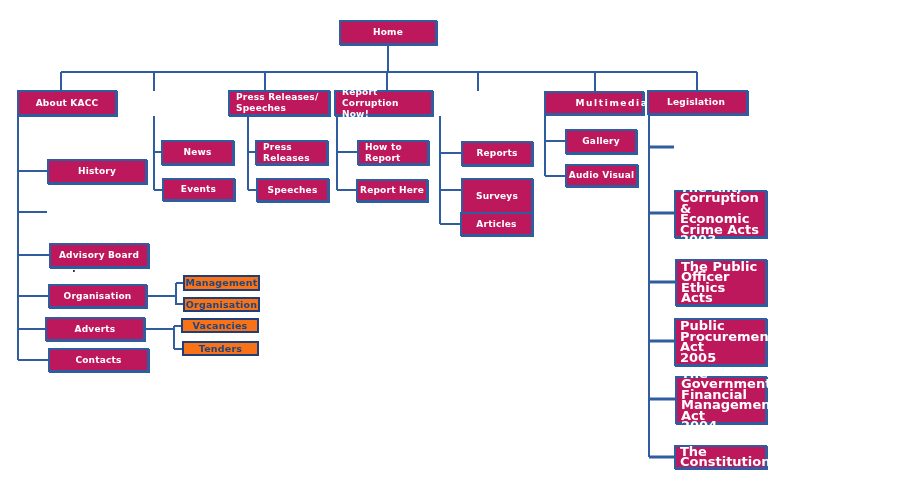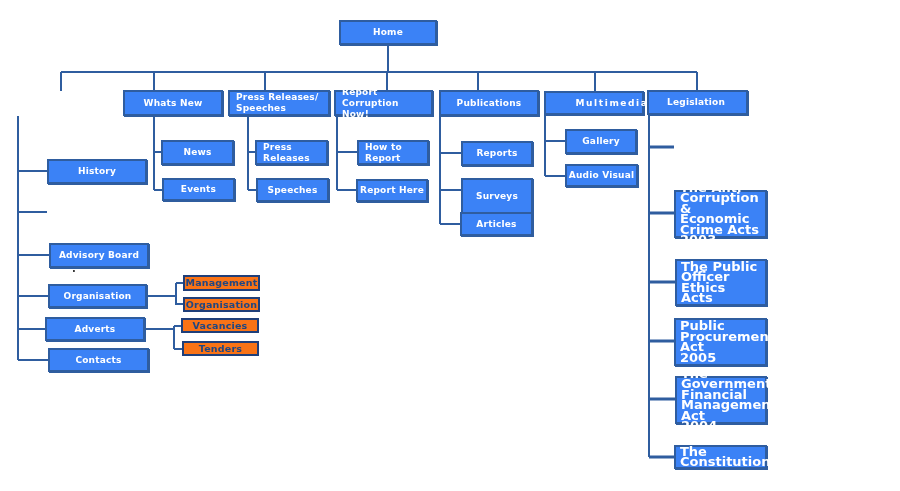--- a/index.html
+++ b/index.html
@@ -4,21 +4,21 @@
 <title>Sitemap</title>
 <style>
   html,body{margin:0;padding:0;background:#ffffff;}
   #stage{
     position:relative;width:900px;height:491px;background:#ffffff;overflow:hidden;
     font-family:"DejaVu Sans","Liberation Sans",sans-serif;
   }
   #wires{position:absolute;left:0;top:0;width:900px;height:491px;}
   .node{
     position:absolute;box-sizing:border-box;
-    background:#3b82f6;border:2px solid #2f5d9f;
+    background:#be185d;border:2px solid #2f5d9f;
     color:#ffffff;font-size:9px;font-weight:bold;letter-spacing:.2px;
     display:flex;align-items:center;justify-content:center;text-align:center;
     white-space:pre-line;line-height:11px;
     box-shadow:1px 1px 0 #2f5d9f;
     cursor:pointer;
   }
   .left{justify-content:flex-start;text-align:left;padding-left:6px;}
   .leg{font-size:13px;line-height:10.5px;letter-spacing:0;padding-left:4px;}
   .spread{letter-spacing:1.6px;padding-left:36px;}
   .outline{
@@ -46,26 +46,25 @@
     <path d="M440 116 V224 M440 153 H461 M440 190 H461 M440 224 H460"></path>
     <path d="M545 115 V176 M545 141 H565 M545 176 H565"></path>
     <path d="M649 115 V457"></path>
     <path stroke-width="3" d="M649 147 H674 M649 213 H674 M649 282 H675 M649 341 H674 M649 399 H675 M649 457 H674"></path>
     <path d="M147 296 H176 M176 283 V305 M176 283 H183 M176 304 H183"></path>
     <path d="M145 329 H174 M174 326 V349 M174 326 H181 M174 349 H182"></path>
   </svg>
 
   <div class="node" style="left:339px;top:20px;width:98px;height:25px">Home</div>
 
-  <div class="node" style="left:123px;top:90px;width:100px;height:26px">Whats New</div>
+  <div class="node" style="left:17px;top:90px;width:100px;height:26px">About KACC</div>
   <div class="node left" style="left:228px;top:90px;width:102px;height:26px">Press Releases/
 Speeches</div>
   <div class="node left" style="left:334px;top:90px;width:99px;height:26px">Report Corruption
 Now!</div>
-  <div class="node" style="left:439px;top:90px;width:100px;height:26px">Publications</div>
   <div class="node spread" style="left:544px;top:91px;width:100px;height:24px">Multimedia</div>
   <div class="node left" style="left:647px;top:90px;width:101px;height:25px;padding-left:18px">Legislation</div>
 
   <div class="node" style="left:47px;top:159px;width:100px;height:25px">History</div>
   <div class="node" style="left:49px;top:243px;width:100px;height:25px">Advisory Board</div>
   <div class="node" style="left:48px;top:284px;width:99px;height:24px">Organisation</div>
   <div class="node" style="left:45px;top:317px;width:100px;height:24px">Adverts</div>
   <div class="node" style="left:48px;top:348px;width:101px;height:24px">Contacts</div>
   <span class="dot" style="left:72px;top:266px">.</span>
 

